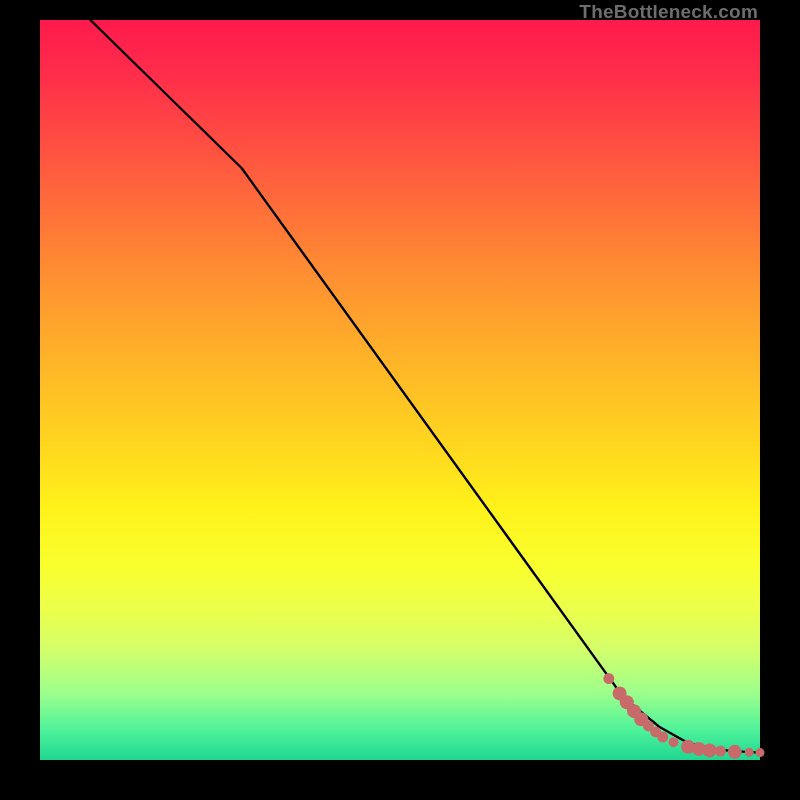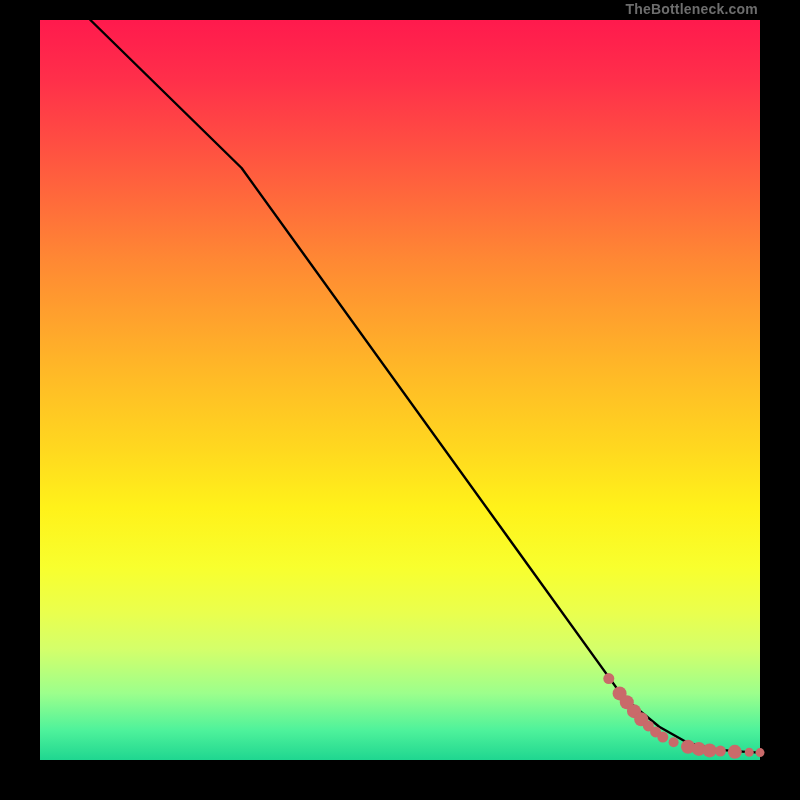--- a/index.html
+++ b/index.html
@@ -39,21 +39,21 @@
       #4ef29b 96%,
       #1fd690 100%
     );
   }
   .watermark {
     position: absolute;
     top: 1px;
     right: 42px;
     color: #6d6d6d;
     font-weight: 600;
-    font-size: 14px;
+    font-size: 19px;
     letter-spacing: 0.2px;
     user-select: none;
   }
   svg.overlay {
     position: absolute;
     left: 40px;
     top: 20px;
     width: 720px;
     height: 740px;
     overflow: visible;

